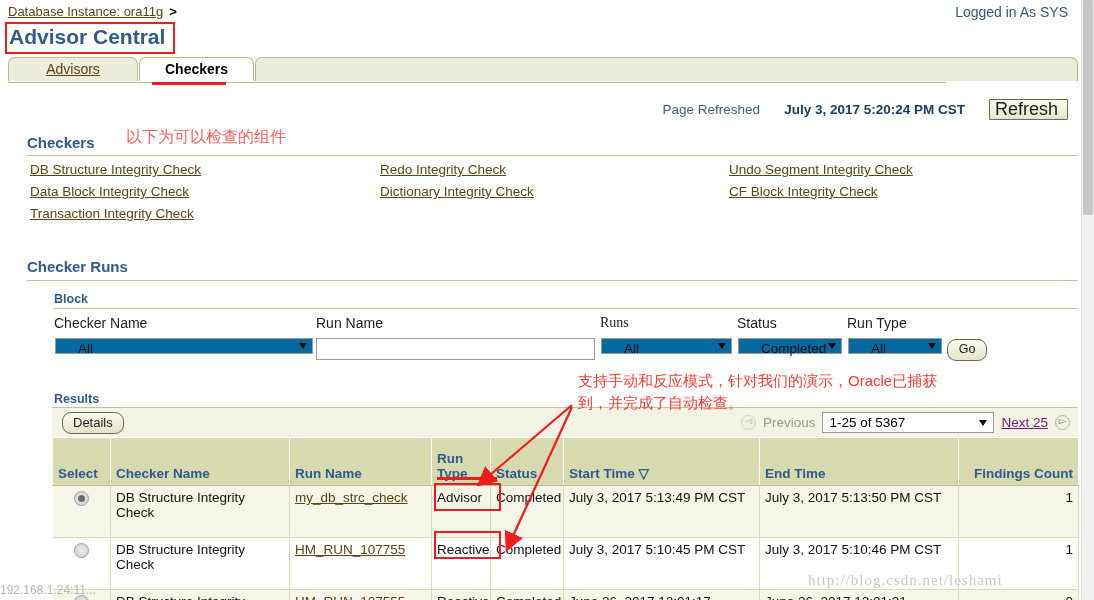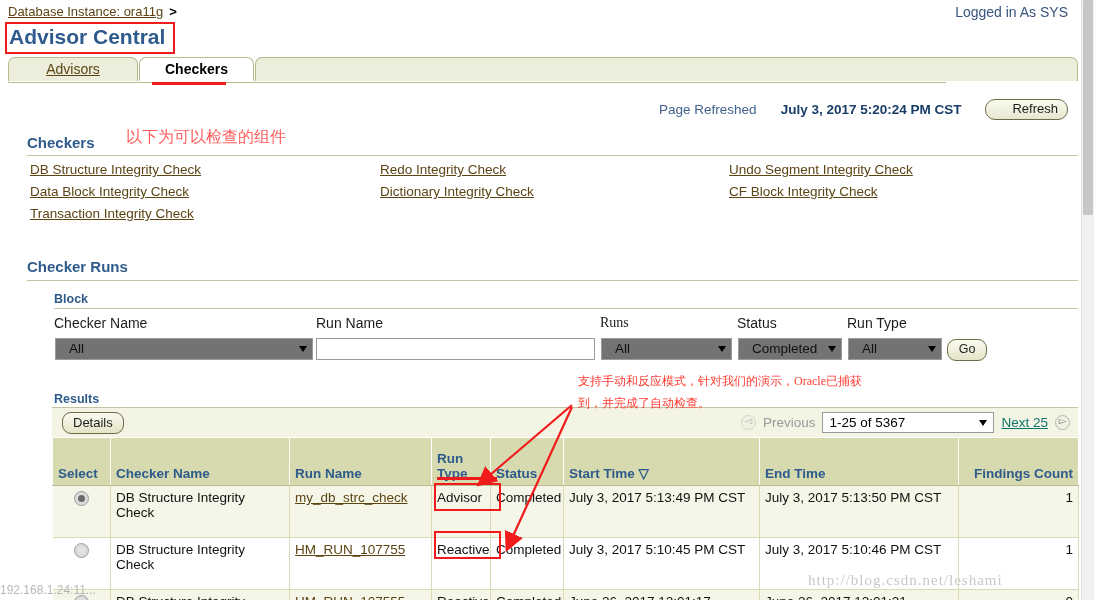--- a/index.html
+++ b/index.html
@@ -94,24 +94,24 @@
   
   .refresh-row {
     position: absolute; right: 14px; top: 99px;
     display: flex; align-items: center; gap: 24px;
   }
   .refresh-label { color: #40618c; font-size: 13.5px; }
   .refresh-date  { color: #173c68; font-size: 13.5px; font-weight: bold; }
   .btn {
     display: inline-block;
     border: 1px solid #6c6c4a;
-    border-radius: 10px;
+    border-radius: 1px;
     background: linear-gradient(#fbfbef,#e6e6cf);
-    padding: 1px 9px 2px 26px;
-    font-size: 13px;
+    padding: 1px 9px 2px 5px;
+    font-size: 18px;
     color: #1c1c1c;
     line-height: 16px;
   }
 
   
   .sec-head {
     position: absolute;
     color: #2e5b8c; font-weight: bold; font-size: 15px;
   }
   .sec-rule {
@@ -136,26 +136,26 @@
     position: absolute;
     color: #2e5b8c; font-weight: bold; font-size: 12.5px;
   }
   .fld-label {
     position: absolute;
     font-size: 14px; color: #1d1d1d; white-space: nowrap;
   }
   .sel {
     position: absolute;
     box-sizing: border-box;
-    height: 22px;
+    height: 16px;
     border: 1px solid #9b9b9b;
-    background: #737373;
+    background: #0369a1;
     font-size: 13.5px;
     line-height: 20px;
-    padding-left: 13px;
+    padding-left: 22px;
     color: #111;
     white-space: nowrap;
   }
   .sel .arrow {
     position: absolute; right: 5px; top: 50%;
     transform: translateY(-50%);
     width: 0; height: 0;
     border-left: 4px solid transparent;
     border-right: 4px solid transparent;
     border-top: 6px solid #000;
@@ -197,21 +197,21 @@
     font-size: 13px; color: #1c1c1c;
     padding: 1px 10px 2px 10px;
     line-height: 17px;
   }
   .pager {
     position: absolute; right: 12px; top: 412px;
     display: flex; align-items: center; gap: 7px;
     font-size: 13.5px;
   }
   .pager .prev { color: #9a9a9a; }
-  .pager .next { color: #0f766e; text-decoration: underline; }
+  .pager .next { color: #701a75; text-decoration: underline; }
   .circ {
     display: inline-block; width: 13px; height: 13px;
     border-radius: 50%;
     border: 1px solid #b8b8a6;
     background: #f0f0e4;
     position: relative;
     vertical-align: -2px;
   }
   .circ.dim { opacity: .55; }
   .circ .gly {
@@ -286,22 +286,22 @@
   td a.rowlink { color: #5c4414; text-decoration: underline; }
   .redbox {
     position: absolute;
     border: 2px solid #f21b1b;
     box-sizing: border-box;
     pointer-events: none;
   }
   .red-note {
     position: absolute;
     color: #ff3b30;
-    font-family: Liberation Serif, serif;
-    font-size: 12px;
+    font-family: Liberation Sans, sans-serif;
+    font-size: 15px;
     line-height: 22px;
     white-space: nowrap;
   }
   .redline {
     position: absolute; left: 0; top: 0;
     width: 1094px; height: 600px;
   }
   .redunder-runtype {
     position: absolute; left: 437px; top: 477px;
     width: 60px; height: 3px; background: #f21b1b;

